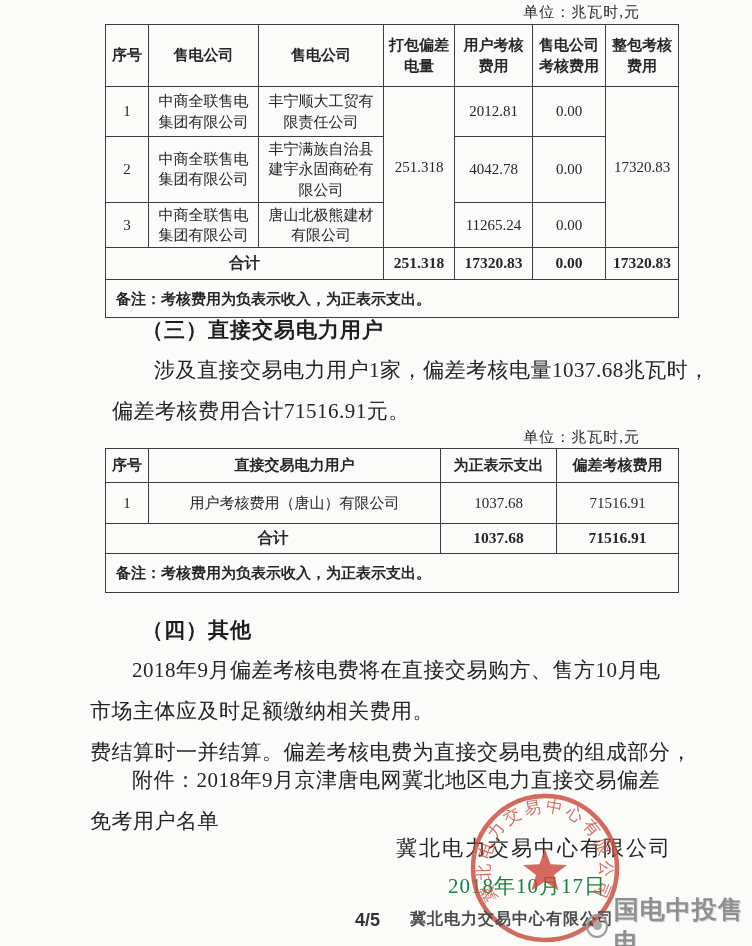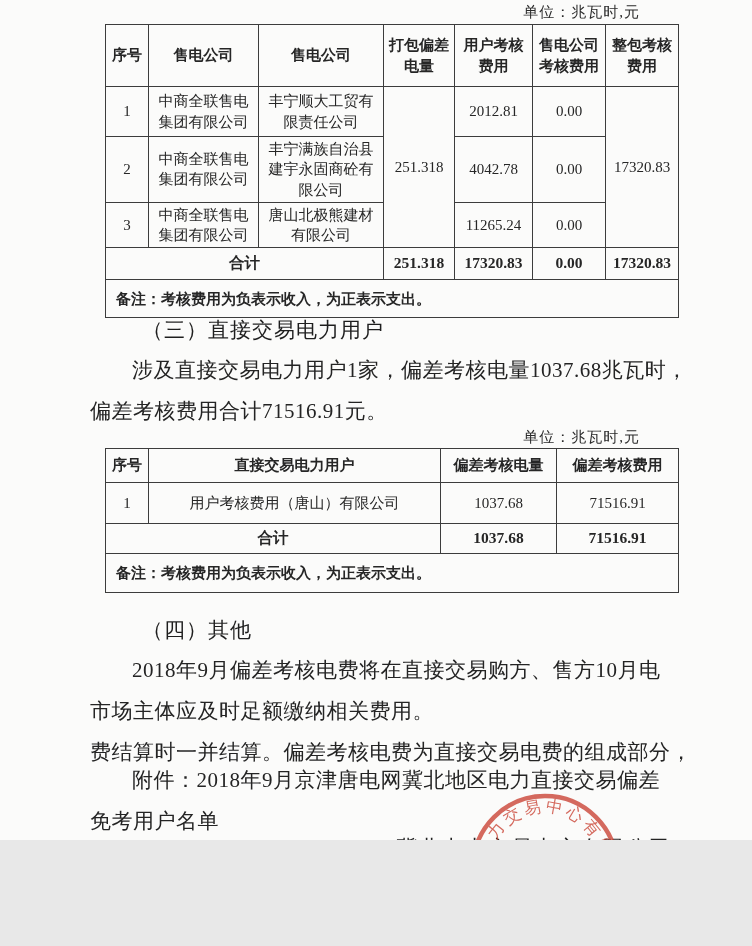--- a/index.html
+++ b/index.html
@@ -1,19 +1,19 @@
 <!DOCTYPE html>
 <html><head>
 <meta charset="utf-8">
 <style>
   html,body { margin:0; padding:0; }
   body { background:#e8e8e8; }
   .page {
     position:relative;
-    width:752px; height:840px;
+    width:752px; height:946px;
     margin:0 auto;
     background:#fbfbfa;
     overflow:hidden;
     color:#262626;
     font-family:"Liberation Serif", serif;
   }
   .unit-label {
     position:absolute;
     right:112px;
     font-size:15px;
@@ -43,21 +43,21 @@
   .note-cell {
     text-align:left !important;
     font-weight:bold;
     padding:6px 10px !important;
     font-size:15px !important;
   }
   .section-heading {
     position:absolute;
     left:142px;
     font-size:21px;
-    font-weight:normal;
+    font-weight:bold;
     letter-spacing:1px;
     color:#1e1e1e;
   }
   .body-block { position:absolute; left:90px; width:580px; }
   .body-line {
     font-size:21px;
     line-height:41px;
     letter-spacing:0.5px;
     white-space:nowrap;
     color:#242424;
@@ -189,39 +189,39 @@
       <td>0.00</td>
       <td>17320.83</td>
     </tr>
     <tr style="height:38px">
       <td colspan="7" class="note-cell">备注：考核费用为负表示收入，为正表示支出。</td>
     </tr>
   </tbody>
     </table>
 
   <div class="section-heading" style="top:316px;">（三）直接交易电力用户</div>
-  <div class="body-block" style="top:350px;">
+  <div class="body-block" style="top:350px;margin-left:22px;">
     <div class="body-line indent">涉及直接交易电力用户1家，偏差考核电量1037.68兆瓦时，</div>
     <div class="body-line">偏差考核费用合计71516.91元。</div>
   </div>
 
   <div class="unit-label" style="top:428px;">单位：兆瓦时,元</div>
 
   <table class="doc-table" style="top:448px;">
     <colgroup>
       <col style="width:43px">
         <col style="width:292px">
         <col style="width:116px">
         <col style="width:122px">
     </colgroup>
     <tbody>
         <tr style="height:34px">
       <th>序号</th>
       <th>直接交易电力用户</th>
-      <th>偏差考核电量</th>
+      <th>为正表示支出</th>
       <th>偏差考核费用</th>
     </tr>
     <tr style="height:41px">
       <td>1</td>
       <td>用户考核费用（唐山）有限公司</td>
       <td>1037.68</td>
       <td>71516.91</td>
     </tr>
     <tr class="total-row" style="height:30px">
       <td colspan="2">合计</td>

